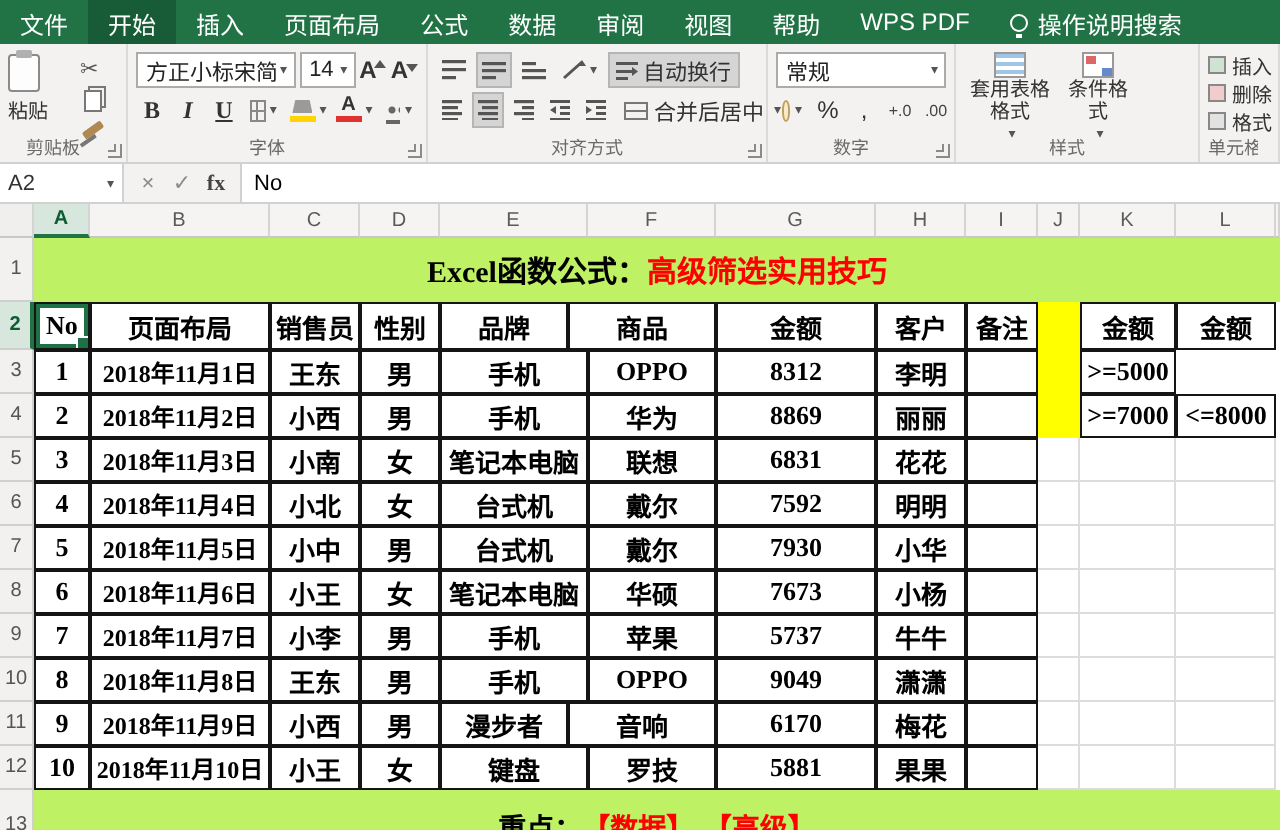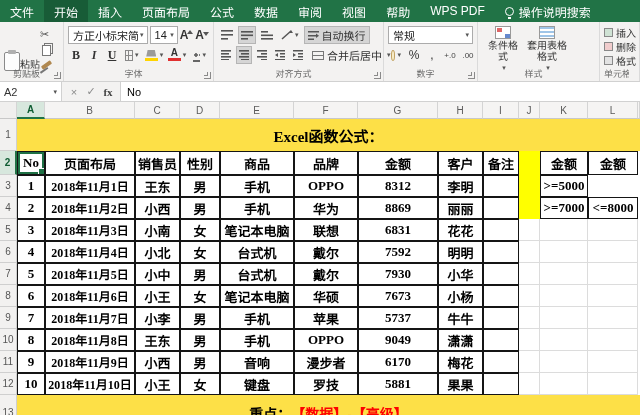--- a/index.html
+++ b/index.html
@@ -21,21 +21,21 @@
   .launcher { position:absolute; right:2px; bottom:2px; width:7px; height:7px; border-right:1px solid #8a8a8a; border-bottom:1px solid #8a8a8a; }
   .launcher::before { content:""; position:absolute; right:2px; bottom:2px; width:3px; height:3px; border-right:1px solid #8a8a8a; border-bottom:1px solid #8a8a8a; }
   .rrow { display:flex; align-items:center; gap:2px; height:20px; }
   .btn { display:flex; align-items:center; justify-content:center; min-width:16px; height:18px; padding:0 3px; font-size:12px; color:#333; }
   .pressed { background:#d5d5d5; box-shadow:inset 0 0 0 1px #b5b5b5; }
   .dd { font-size:7px; color:#555; margin-left:2px; }
   .combo { background:#fff; border:1px solid #ababab; height:18px; display:flex; align-items:center; font-size:11px; padding:0 3px 0 4px; color:#222; overflow:hidden; }
   .combo .txt { flex:1; white-space:nowrap; overflow:hidden; }
 
   
-  .paste { width:36px; display:flex; align-items:flex-end; font-size:10px; color:#333; }
+  .paste { width:36px; display:flex; flex-direction:column; align-items:flex-start; font-size:10px; color:#333; }
   .clipicon { width:16px; height:19px; border:1px solid #8a8a8a; background:#fdfdfd; border-radius:2px; position:relative; margin-top:2px; }
   .clipicon::before { content:""; position:absolute; top:-3px; left:3px; width:8px; height:4px; background:#b0b0b0; border-radius:1px; }
   .miniicons { display:flex; flex-direction:column; justify-content:flex-start; gap:2px; padding-top:3px; }
   .mini { height:13px; display:flex; align-items:center; font-size:11px; color:#555; }
   .copyicon { width:9px; height:11px; border:1px solid #777; background:#fff; box-shadow:2px -2px 0 -1px #f3f2f1,2px -2px 0 0 #777; margin:2px 0 0 2px; }
   .brushicon { width:11px; height:4px; background:#b08850; border-radius:1px; margin-left:1px; transform:rotate(-35deg); box-shadow:-5px 3px 0 -1px #777; }
 
   
   .biglet { font-size:12px; font-weight:bold; color:#333; position:relative; padding-right:5px; }
   .caret-up::after, .caret-dn::after { content:""; position:absolute; right:0; top:2px; border-left:3px solid transparent; border-right:3px solid transparent; }
@@ -93,21 +93,21 @@
   .ch.sel { background:#d7e7dd; color:#0e5c32; font-weight:bold; border-bottom:2px solid #217346; }
   .sr { display:flex; }
   .g { background:#f2f1f0; border-right:1px solid #cfcfcf; border-bottom:1px solid #cfcfcf; font-size:10px; color:#555; display:flex; align-items:center; justify-content:center; flex:0 0 auto; }
   .g.sel { background:#d7e7dd; color:#0e5c32; font-weight:bold; border-right:2px solid #217346; }
   .cell { border:1px solid #151515; background:#fff; display:flex; align-items:center; justify-content:center;
           font-family:"Liberation Serif","DejaVu Serif",serif; font-weight:700; font-size:13px; color:#000;
           white-space:nowrap; overflow:hidden; flex:0 0 auto; }
   .date { font-size:12px; }
   .yfill { background:#ffff00; flex:0 0 auto; }
   .wfill { background:#fff; border-right:1px solid #dcdcdc; border-bottom:1px solid #dcdcdc; flex:0 0 auto; }
-  .bigcell { background:#fde047; display:flex; align-items:center; justify-content:center;
+  .bigcell { background:#bef264; display:flex; align-items:center; justify-content:center;
              font-family:"Liberation Serif","DejaVu Serif",serif; font-weight:700; font-size:15px; color:#000; flex:0 0 auto; }
   .red { color:#fe0000; }
   .active-cell { position:relative; box-shadow:inset 0 0 0 2px #1e7145; z-index:2; }
   .active-cell::after { content:""; position:absolute; right:-1px; bottom:-1px; width:5px; height:5px; background:#1e7145; border:1px solid #fff; }
 
   .wg{width:17px}.wA{width:28px}.wB{width:90px}.wC{width:45px}.wD{width:40px}.wE{width:74px}
   .wF{width:64px}.wG{width:80px}.wH{width:45px}.wI{width:36px}.wJ{width:21px}.wK{width:48px}.wL{width:50px}
   .wSpan{width:623px}.wEdge{width:2px;flex:0 0 auto}
   .h-title{height:32px}.h-hdr{height:24px}.h-row{height:22px}.h-ftr{height:36px}
 </style>
@@ -306,28 +306,28 @@
       <span class="btn">,</span>
       <span class="btn decbtn">+.0</span>
       <span class="btn decbtn">.00</span>
     </div>
     <span class="grp-label">数字</span>
     <span class="launcher"></span>
   </div>
 
   <div class="grp" style="width:122px">
     <div style="display:flex;align-items:flex-start">
+      <div class="stylebtn" style="width:46px">
+        <span class="sticon tf"></span>
+        <span>套用表格格式</span>
+        <span class="dd">▾</span>
+      </div>
       <div class="stylebtn" style="width:42px">
         <span class="sticon cf"></span>
         <span>条件格式</span>
-        <span class="dd">▾</span>
-      </div>
-      <div class="stylebtn" style="width:46px">
-        <span class="sticon tf"></span>
-        <span>套用表格格式</span>
         <span class="dd">▾</span>
       </div>
     </div>
     <span class="grp-label">样式</span>
   </div>
 
   <div class="grp cellsgrp">
     <div class="cellrow">
         <span class="sq ins"></span>
         <span>插入</span>
@@ -375,31 +375,32 @@
     <div class="ch wJ">J</div>
     <div class="ch wK">K</div>
     <div class="ch wL">L</div>
     <div class="ch wEdge"></div>
   </div>
 
   <div class="sr h-title">
     <div class="g wg">1</div>
     <div class="bigcell wSpan">
       <span>Excel函数公式：</span>
+      <span class="red">高级筛选实用技巧</span>
     </div>
   </div>
 
   <div class="sr h-hdr">
     <div class="g sel wg">2</div>
     <div class="cell wA active-cell">No</div>
     <div class="cell wB">页面布局</div>
     <div class="cell wC">销售员</div>
     <div class="cell wD">性别</div>
+    <div class="cell wF">品牌</div>
     <div class="cell wE">商品</div>
-    <div class="cell wF">品牌</div>
     <div class="cell wG">金额</div>
     <div class="cell wH">客户</div>
     <div class="cell wI">备注</div>
     <div class="yfill wJ"></div>
     <div class="cell wK">金额</div>
     <div class="cell wL">金额</div>
     <div class="wEdge"></div>
   </div>
 
   <div class="sr h-row">
@@ -536,22 +537,22 @@
     <div class="wfill wL"></div>
     <div class="wEdge"></div>
   </div>
 
   <div class="sr h-row">
     <div class="g wg">11</div>
     <div class="cell wA">9</div>
     <div class="cell wB date">2018年11月9日</div>
     <div class="cell wC">小西</div>
     <div class="cell wD">男</div>
+    <div class="cell wF">漫步者</div>
     <div class="cell wE">音响</div>
-    <div class="cell wF">漫步者</div>
     <div class="cell wG">6170</div>
     <div class="cell wH">梅花</div>
     <div class="cell wI"></div>
     <div class="wfill wJ"></div>
     <div class="wfill wK"></div>
     <div class="wfill wL"></div>
     <div class="wEdge"></div>
   </div>
 
   <div class="sr h-row">

